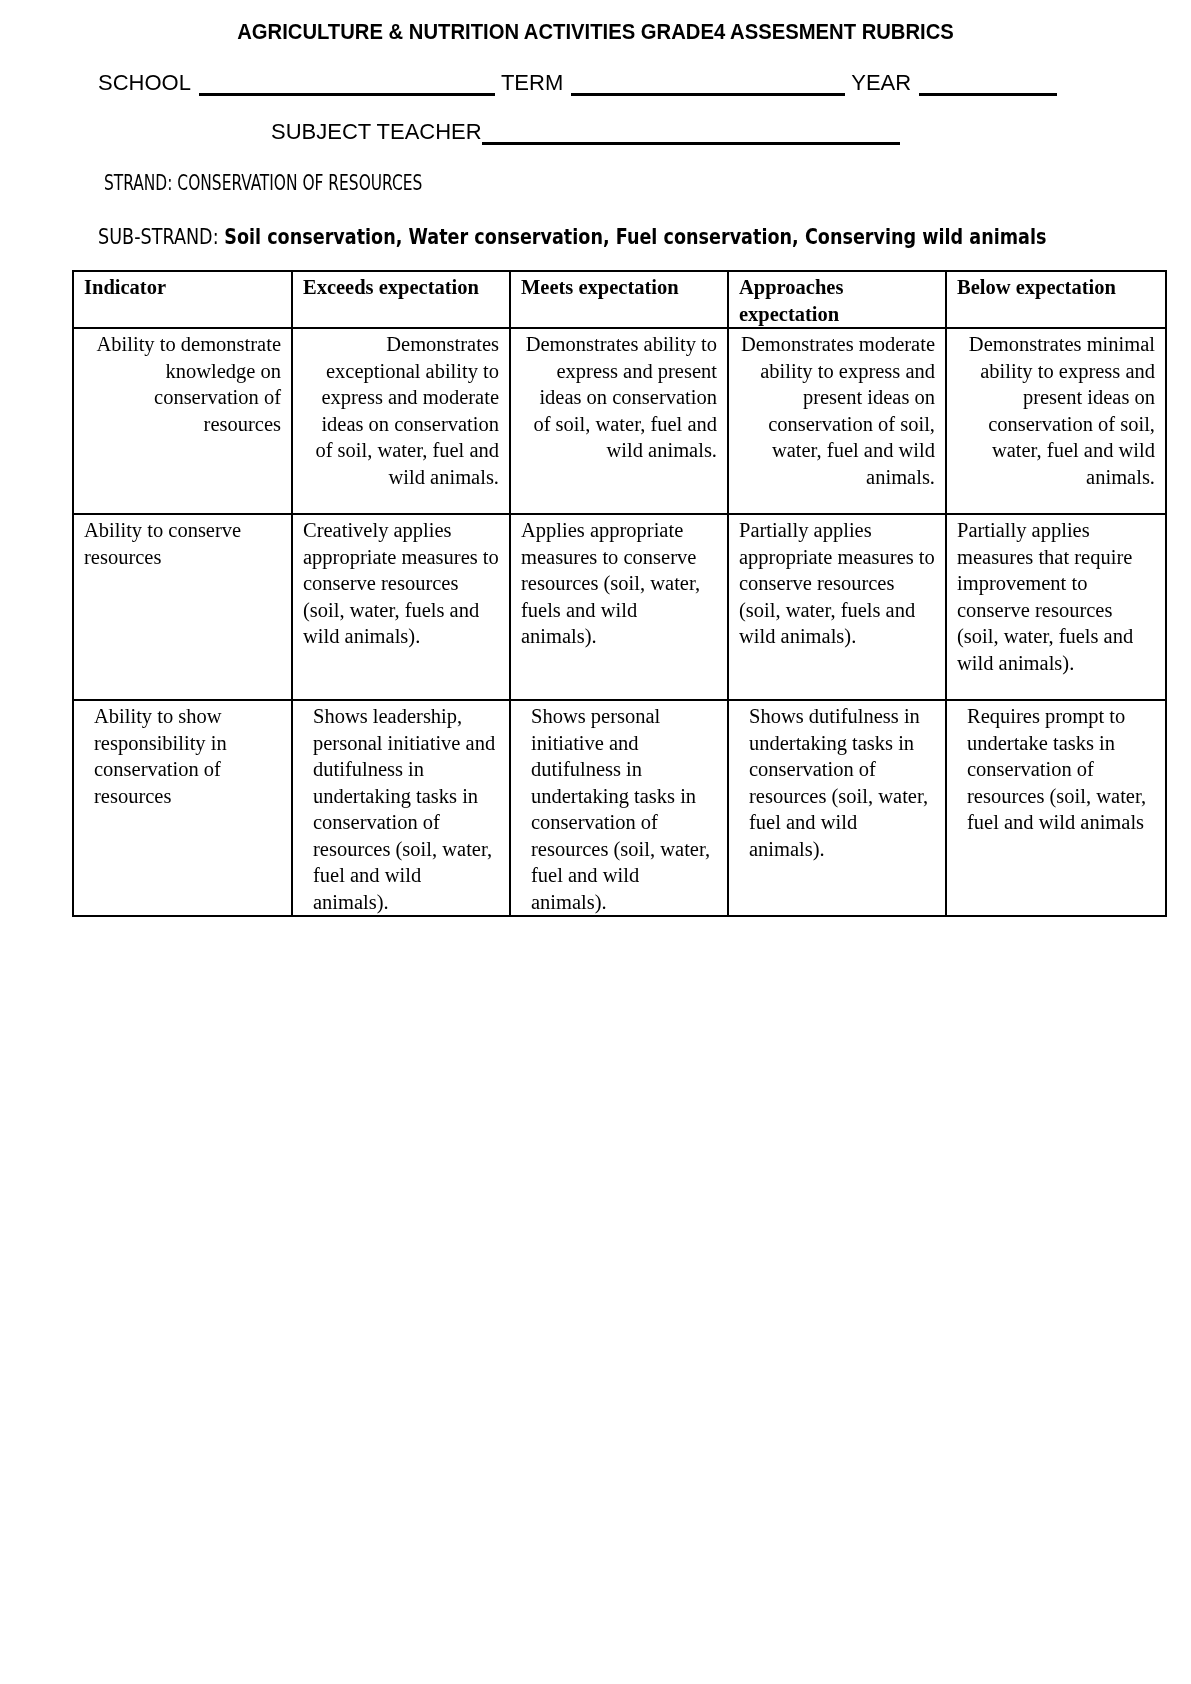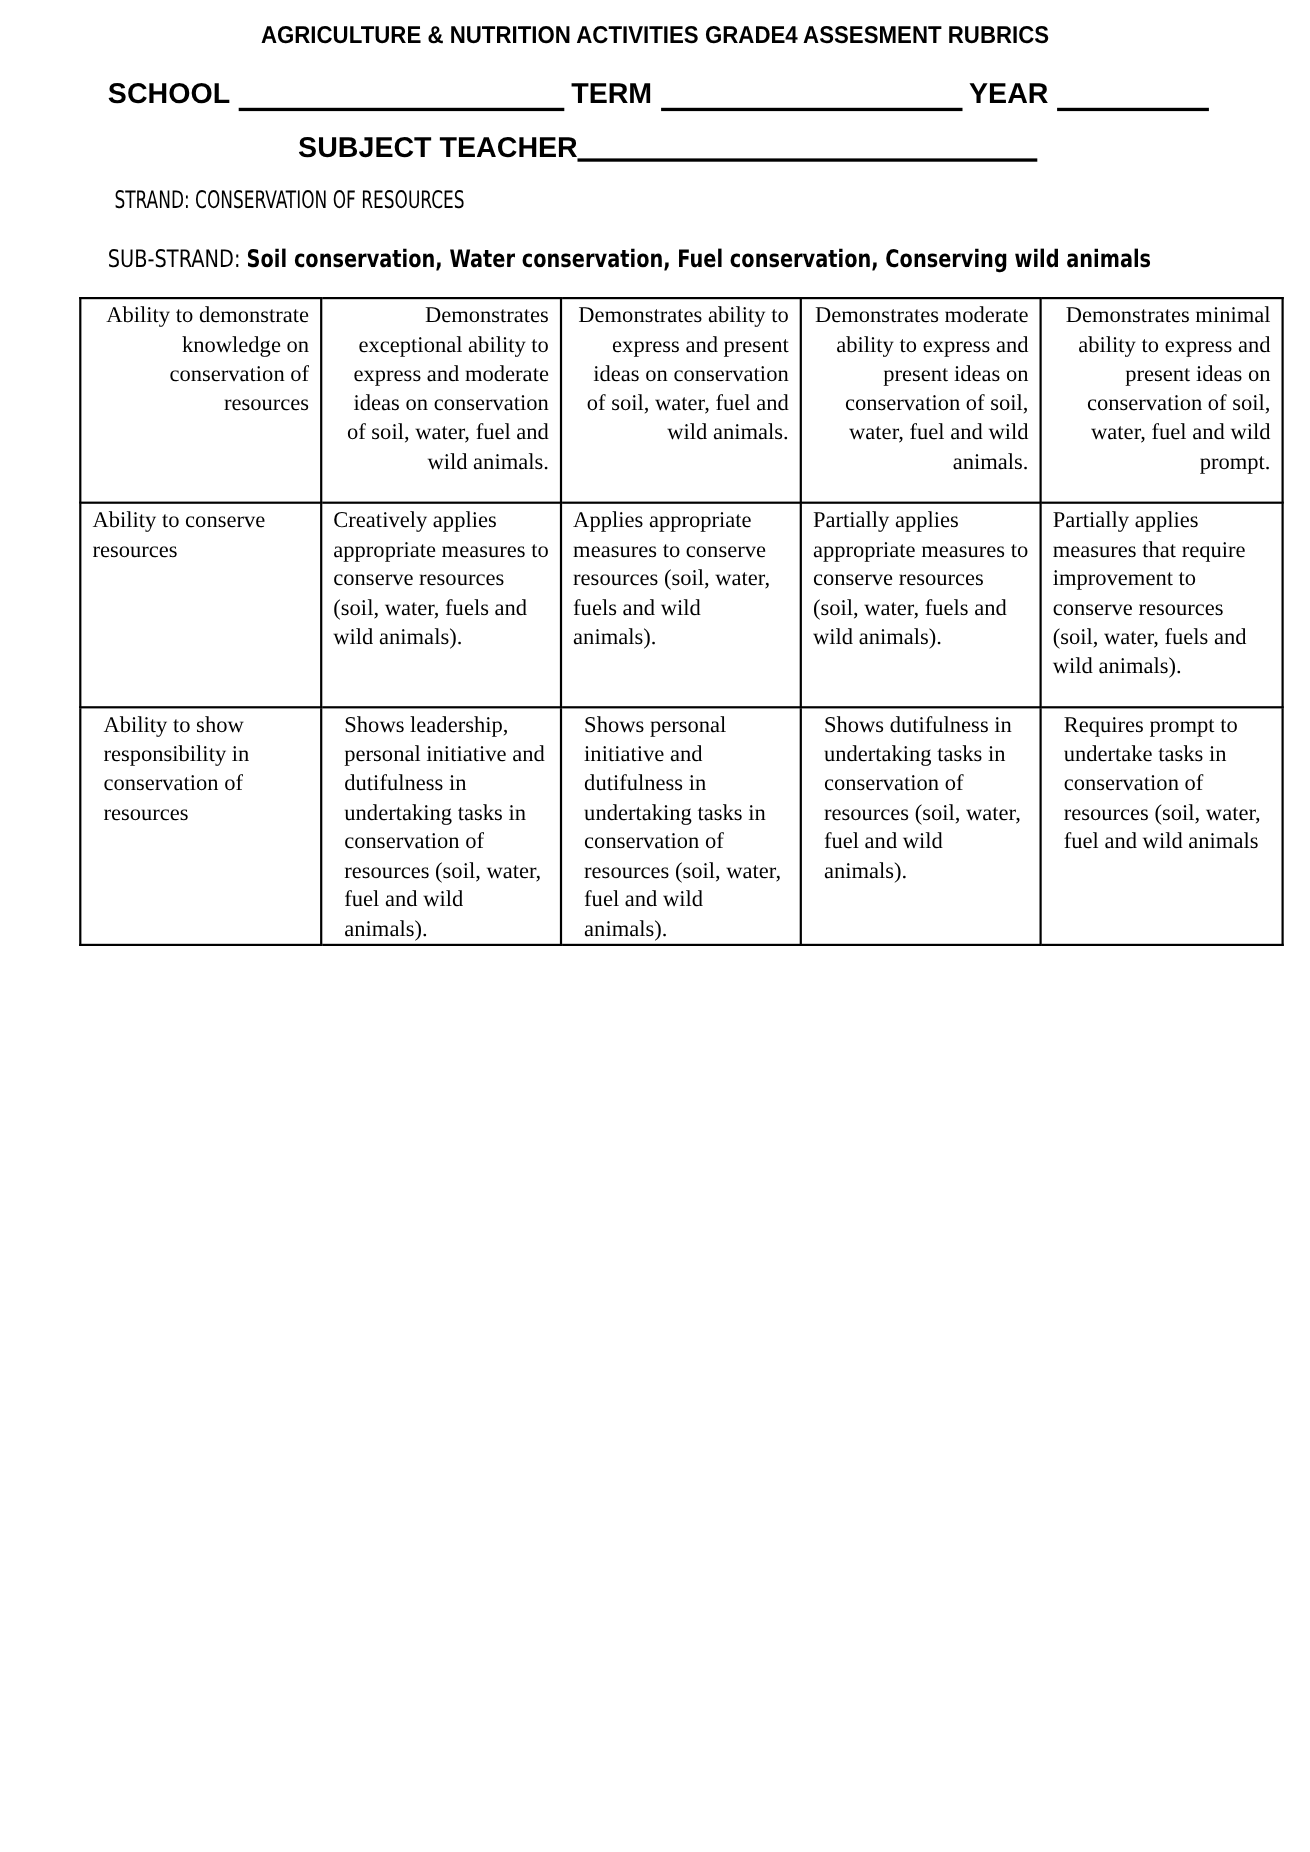--- a/index.html
+++ b/index.html
@@ -3,21 +3,21 @@
   <meta charset="utf-8">
   <style>
     html, body { margin: 0; padding: 0; background: #ffffff; }
     body { width: 1191px; height: 1684px; position: relative; overflow: hidden; color: #000; }
     .title {
       position: absolute; left: 0; width: 1191px; top: 19px; text-align: center;
       font-family: "Liberation Sans", sans-serif; font-weight: bold; font-size: 22px;
       transform: scaleX(0.92); transform-origin: center; letter-spacing: 0px;
     }
     .line-row {
-      position: absolute; font-family: "Liberation Sans", sans-serif; font-weight: bold; font-size: 26px;
+      position: absolute; font-family: "Liberation Sans", sans-serif; font-weight: normal; font-size: 22px;
       display: flex; align-items: flex-end; white-space: nowrap;
     }
     .blank { display: inline-block; border-bottom: 3px solid #000; height: 22px; margin: 0 6px 0 8px; }
     .strand {
       position: absolute; left: 104px; top: 170px;
       font-family: "DejaVu Sans Condensed", "DejaVu Sans", sans-serif; font-size: 22px;
       transform: scaleX(0.78); transform-origin: left; letter-spacing: 0px;
     }
     .substrand {
       position: absolute; left: 98px; top: 224px; white-space: nowrap;
@@ -67,26 +67,33 @@
 
 <table class="rubric">
   <colgroup>
     <col style="width:219px">
       <col style="width:218px">
       <col style="width:218px">
       <col style="width:218px">
       <col style="width:220px">
   </colgroup>
   <tbody>
+      <tr class="head">
+    <th>Indicator</th>
+    <th>Exceeds expectation</th>
+    <th>Meets expectation</th>
+    <th>Approaches expectation</th>
+    <th>Below expectation</th>
+  </tr>
   <tr class="r1">
     <td>Ability to demonstrate knowledge on conservation of resources</td>
     <td>Demonstrates exceptional ability to express and moderate ideas on conservation of soil, water, fuel and wild animals.</td>
     <td>Demonstrates ability to express and present ideas on conservation of soil, water, fuel and wild animals.</td>
     <td>Demonstrates moderate ability to express and present ideas on conservation of soil, water, fuel and wild animals.</td>
-    <td>Demonstrates minimal ability to express and present ideas on conservation of soil, water, fuel and wild prompt.</td>
+    <td>Demonstrates minimal ability to express and present ideas on conservation of soil, water, fuel and wild animals.</td>
   </tr>
   <tr class="r2">
     <td>Ability to conserve resources</td>
     <td>Creatively applies appropriate measures to conserve resources (soil, water, fuels and wild animals).</td>
     <td>Applies appropriate measures to conserve resources (soil, water, fuels and wild animals).</td>
     <td>Partially applies appropriate measures to conserve resources (soil, water, fuels and wild animals).</td>
     <td>Partially applies measures that require improvement to conserve resources (soil, water, fuels and wild animals).</td>
   </tr>
   <tr class="r3">
     <td>Ability to show responsibility in conservation of resources</td>

